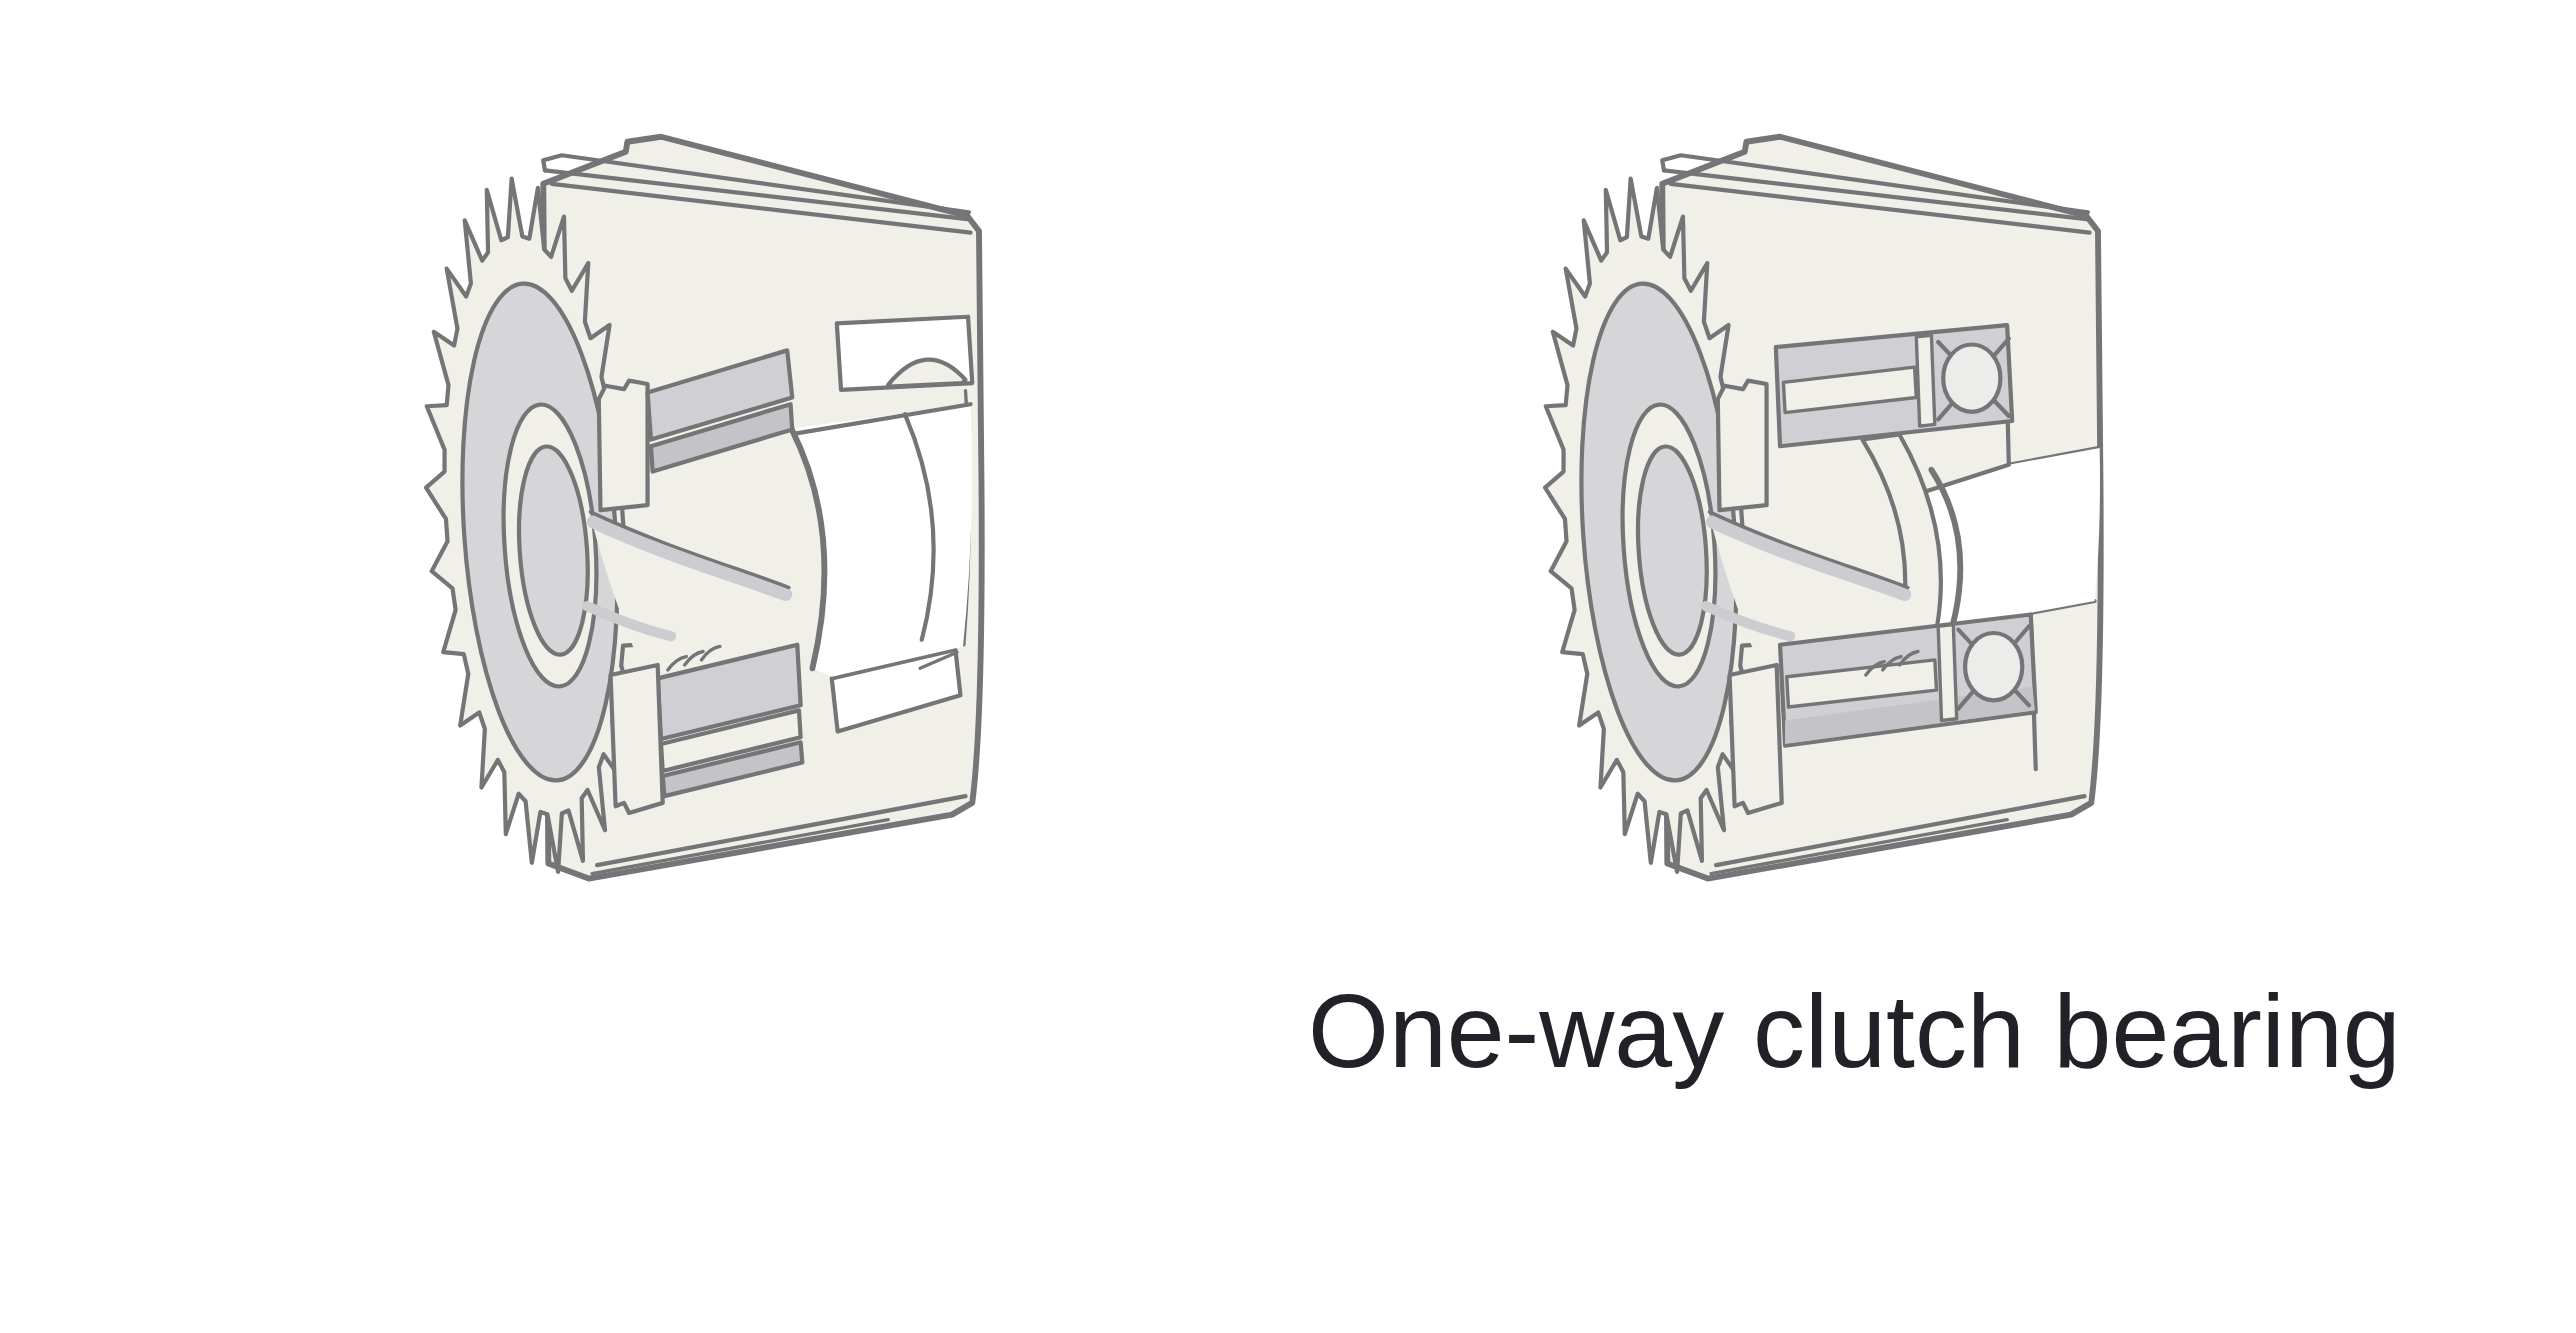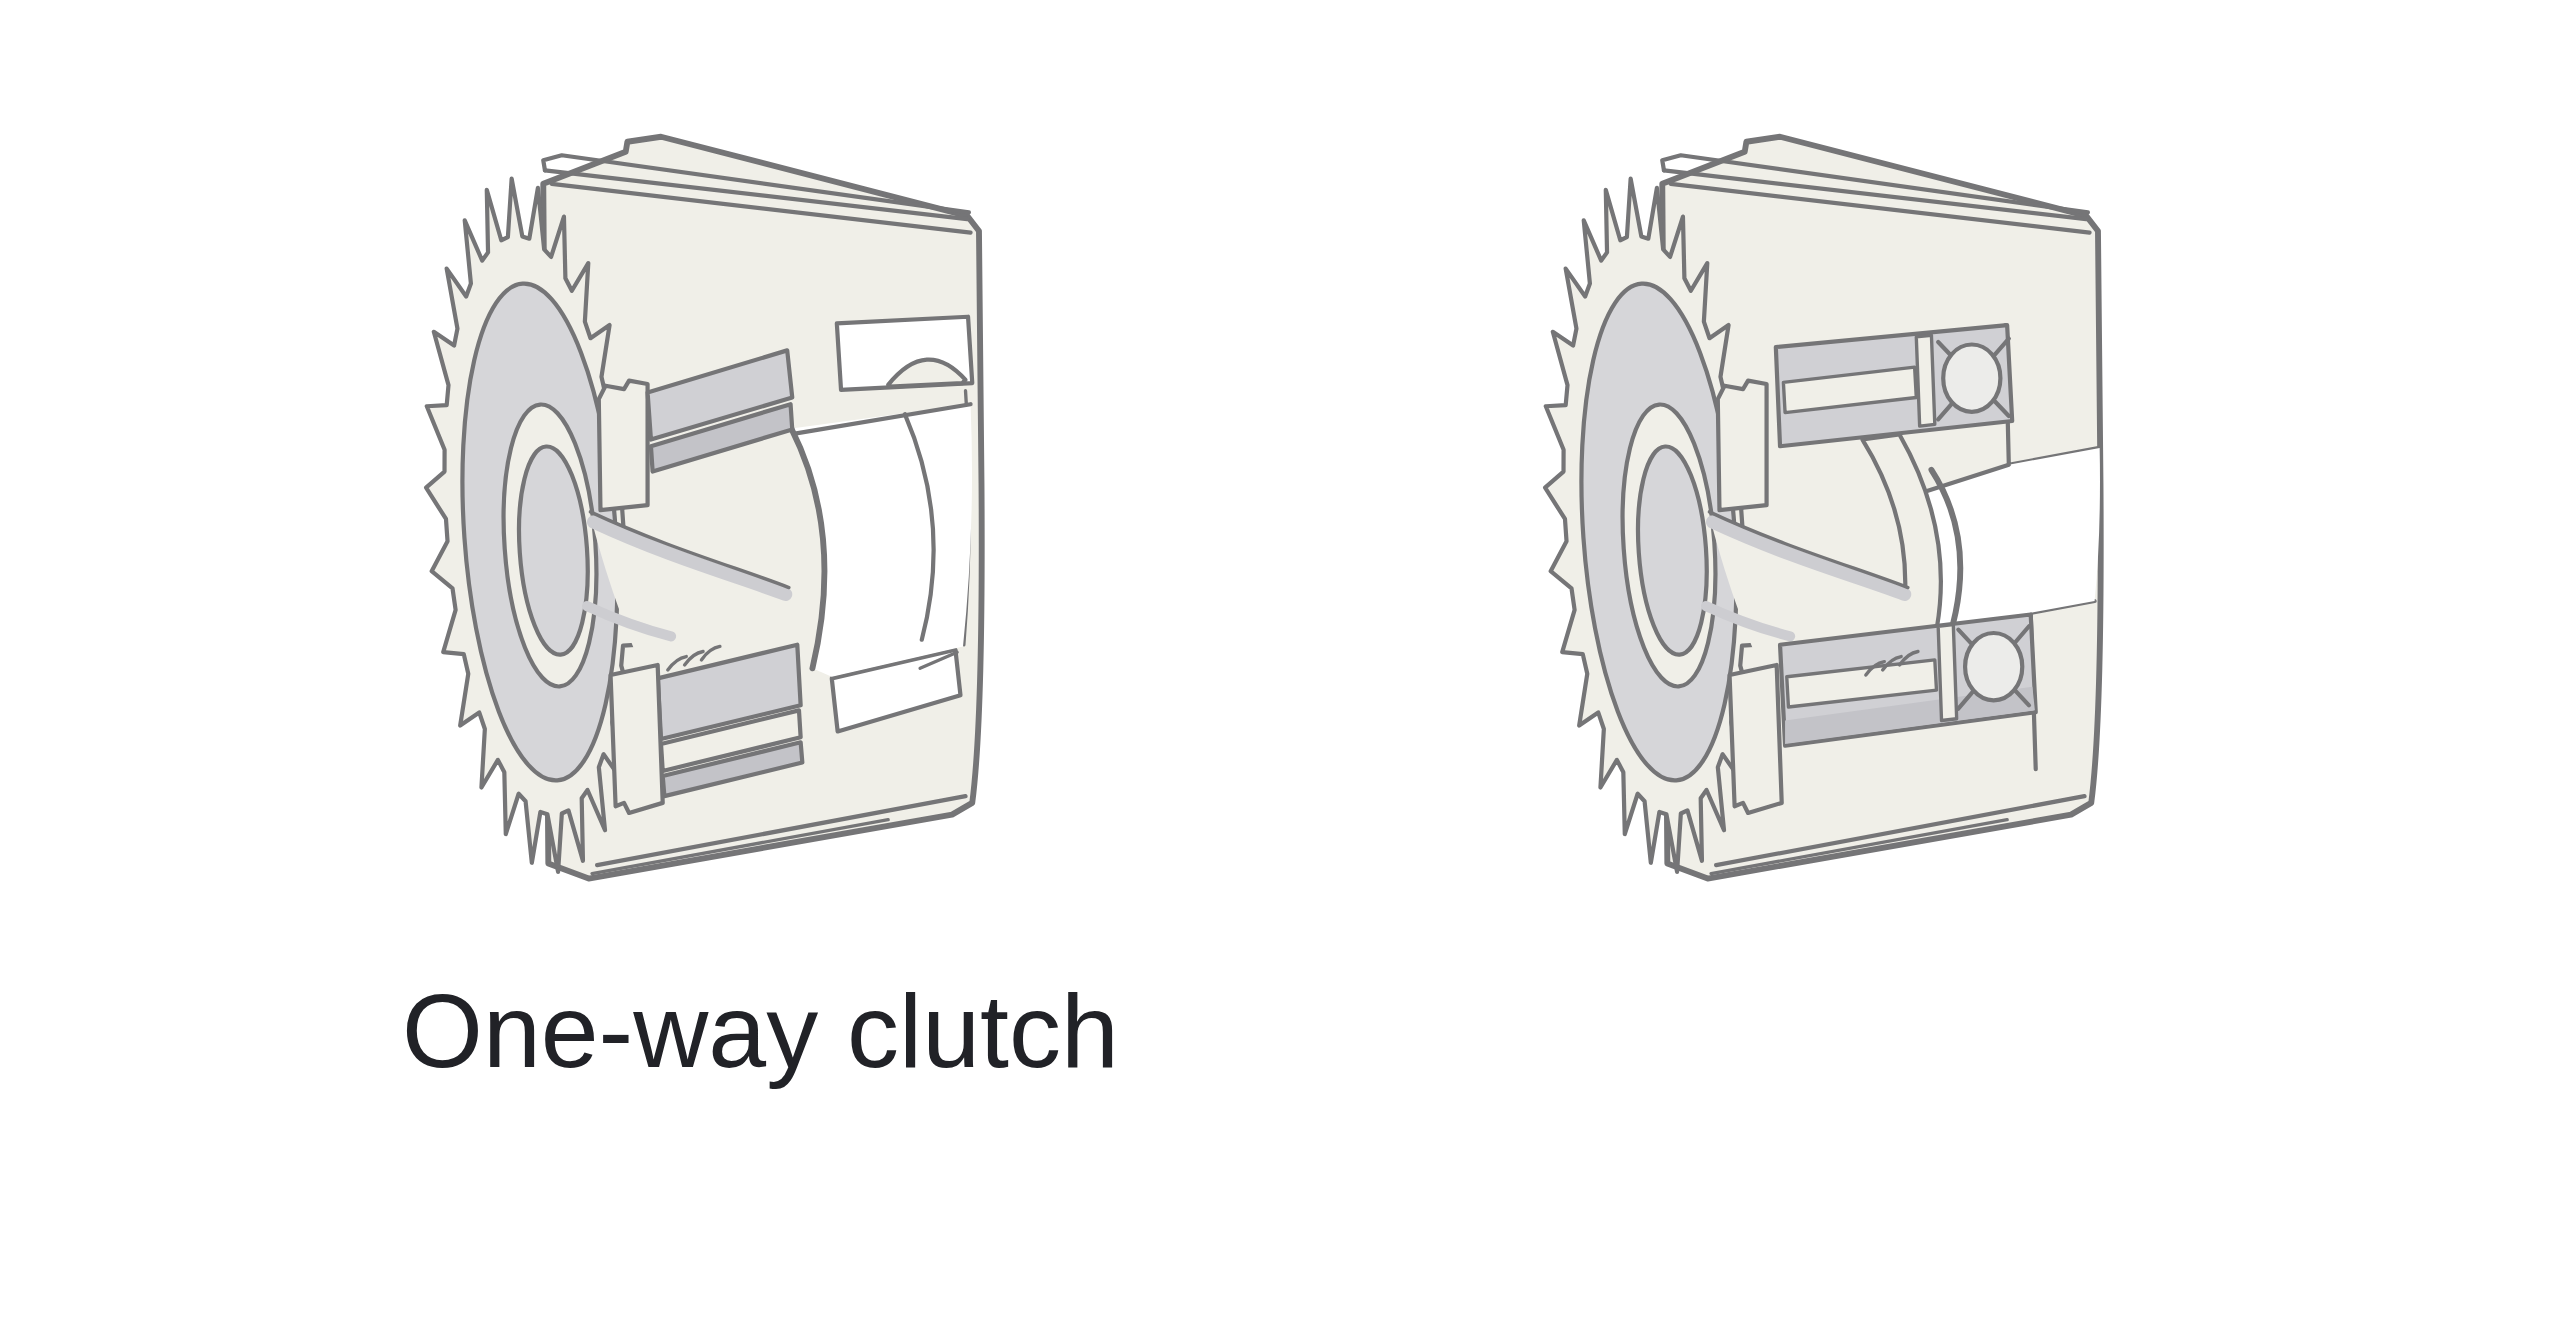--- a/index.html
+++ b/index.html
@@ -177,15 +177,15 @@
         <path class="f-body st5" d="M230 648 L286 636 L292 800 L252 812 L246 800 L236 804 Z"></path>
         <g>
           <path class="f-none st4" d="M392 648 q10 -14 22 -16"></path>
           <path class="f-none st4" d="M412 642 q10 -14 22 -16"></path>
           <path class="f-none st4" d="M432 636 q10 -14 22 -16"></path>
         </g>
       </g>
     </svg>
   </figure>
 
-  <div class="caption cap-left">One-way clutch</div>
+  <div class="caption cap-right">One-way clutch bearing</div>
 </div>
 
 
 </body></html>

